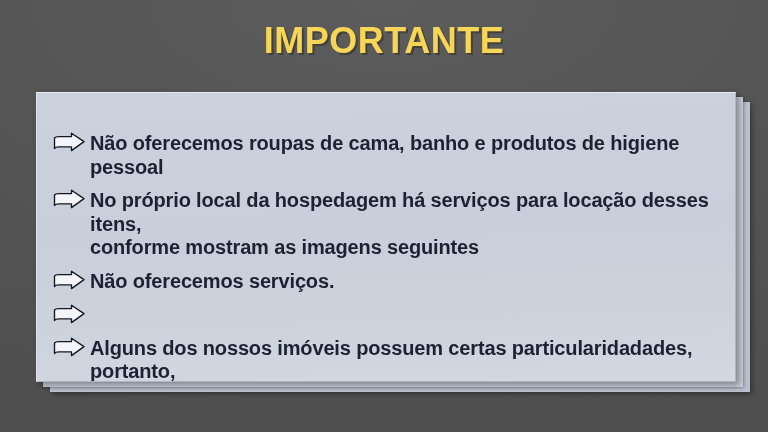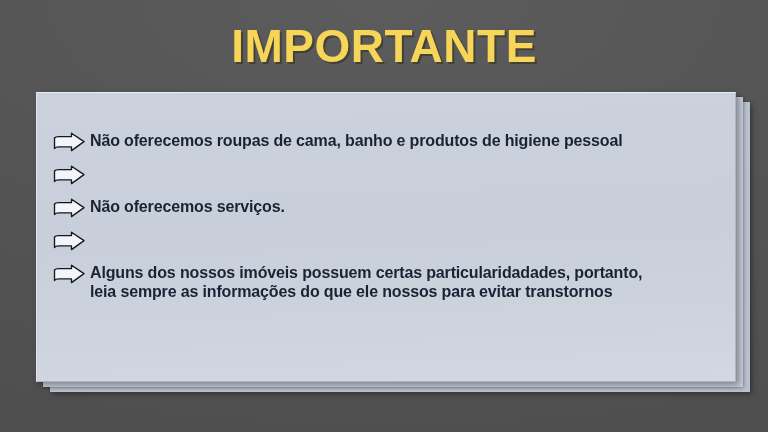--- a/index.html
+++ b/index.html
@@ -25,21 +25,21 @@
   }
 
   
   .title {
     position: absolute;
     top: 22px;
     left: 0;
     width: 768px;
     text-align: center;
     font-family: "Liberation Sans", sans-serif;
-    font-size: 46px;
+    font-size: 36px;
     font-weight: bold;
     letter-spacing: 0.5px;
     color: #f6d558;
     text-shadow: 2px 2px 0 rgba(40,34,10,0.45);
     line-height: 1.05;
     white-space: nowrap;
   }
 
   
   .card-stack {
@@ -104,21 +104,21 @@
     flex: 0 0 auto;
     width: 36px;
     height: 23px;
     margin-top: 1px;
     margin-right: 3px;
   }
   .arrow-icon svg { display: block; }
 
   .bullet-text {
     font-family: "Liberation Sans", sans-serif;
-    font-size: 16px;
+    font-size: 20px;
     font-weight: bold;
     color: #1b2233;
     line-height: 1.18;
     letter-spacing: -0.15px;
     white-space: pre-line;
     padding-top: 1px;
   }
 </style>
 </head>
 <body>
@@ -142,20 +142,22 @@
           </span>
           <span class="bullet-text">Não oferecemos roupas de cama, banho e produtos de higiene pessoal</span>
         </div>
 
         <div class="bullet">
           <span class="arrow-icon">
             <svg width="36" height="23" viewBox="0 0 36 23" xmlns="http://www.w3.org/2000/svg">
               <path d="M3.5 6.0 C3.5 6.0 4.5 4.6 7.5 4.6 L20.5 4.6 L20.5 1.2 L33.0 9.6 L20.5 18.6 L20.5 14.9 L8.0 14.9 C4.2 14.9 3.5 16.6 3.5 16.6 Z" fill="#f3f5f8" stroke="#121722" stroke-width="1.35" stroke-linejoin="round"></path>
             </svg>
           </span>
+          <span class="bullet-text">No próprio local da hospedagem há serviços para locação desses itens,
+conforme mostram as imagens seguintes</span>
         </div>
 
         <div class="bullet">
           <span class="arrow-icon">
             <svg width="36" height="23" viewBox="0 0 36 23" xmlns="http://www.w3.org/2000/svg">
               <path d="M3.5 6.0 C3.5 6.0 4.5 4.6 7.5 4.6 L20.5 4.6 L20.5 1.2 L33.0 9.6 L20.5 18.6 L20.5 14.9 L8.0 14.9 C4.2 14.9 3.5 16.6 3.5 16.6 Z" fill="#f3f5f8" stroke="#121722" stroke-width="1.35" stroke-linejoin="round"></path>
             </svg>
           </span>
           <span class="bullet-text">Não oferecemos serviços.</span>
         </div>

